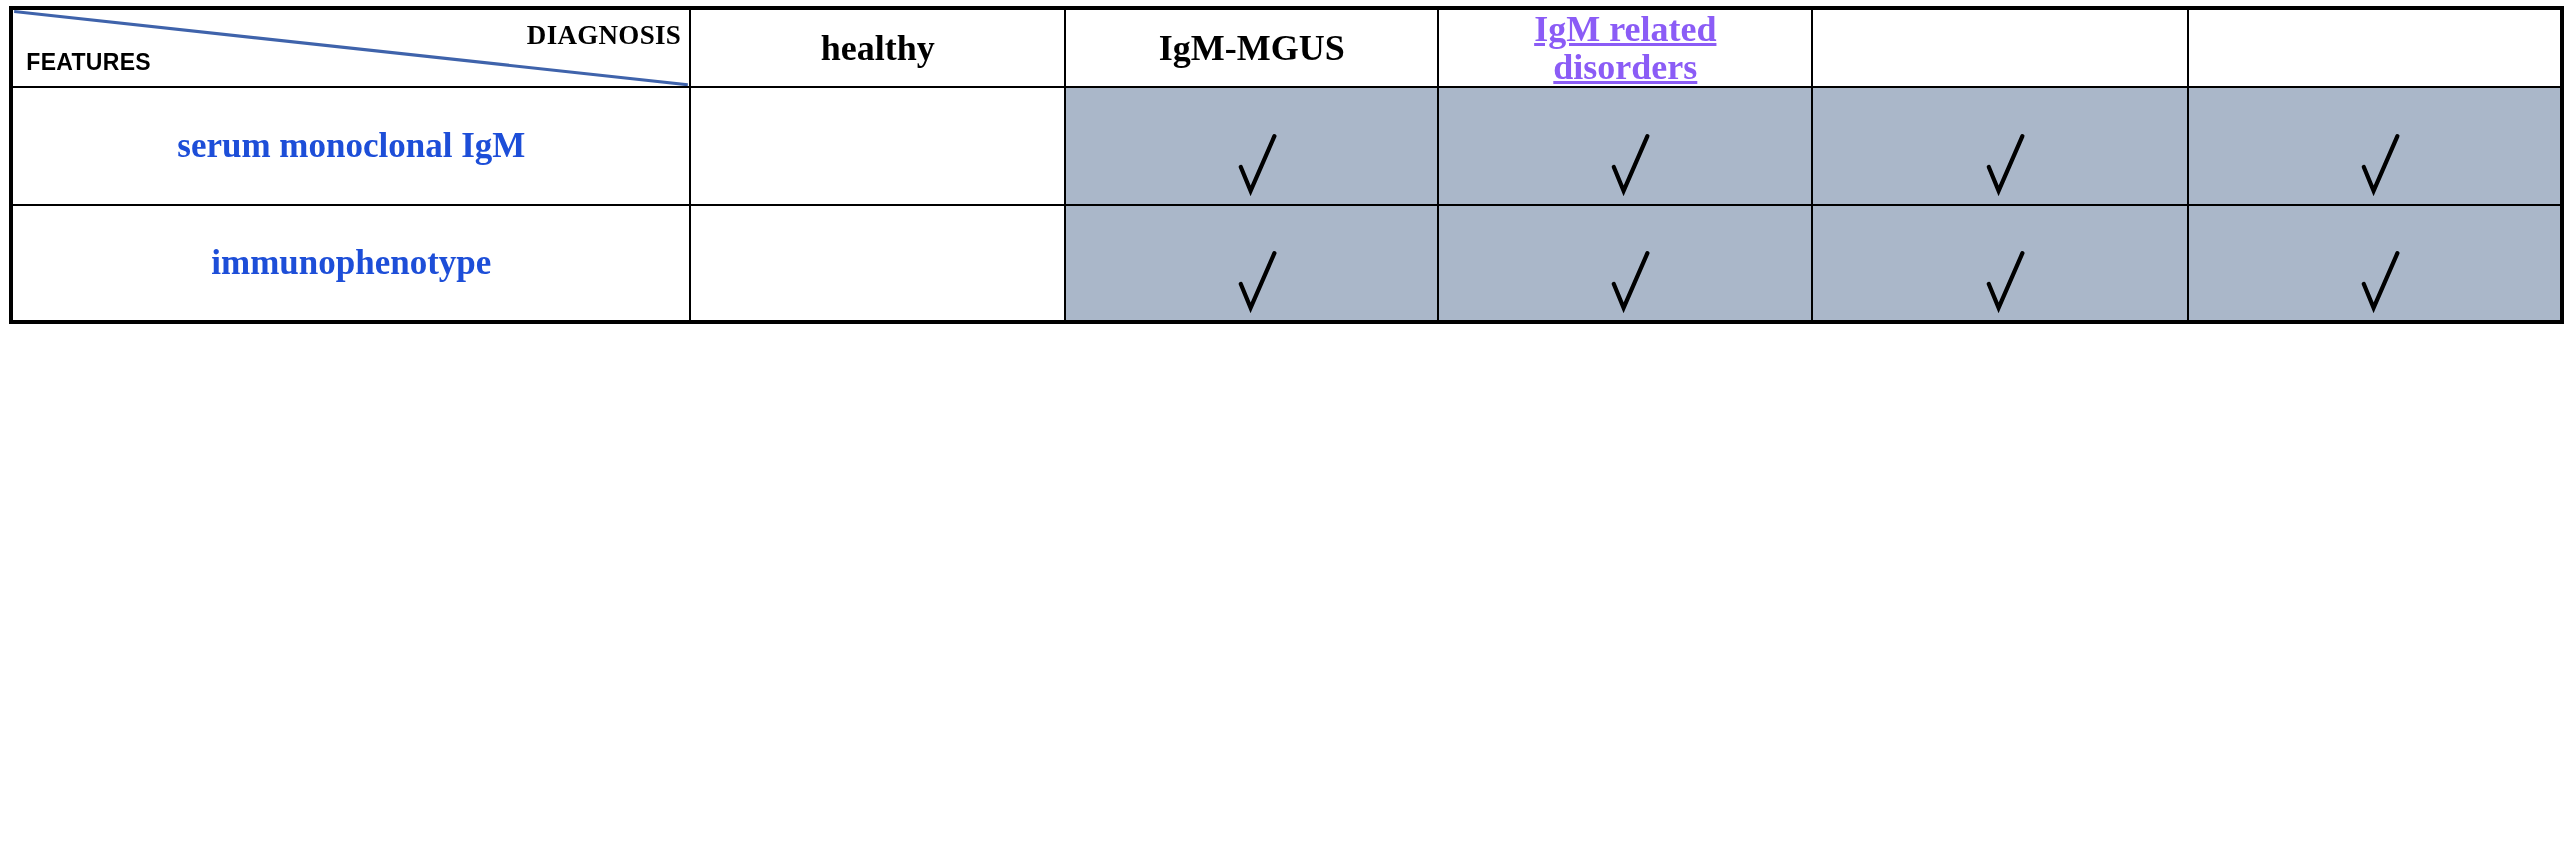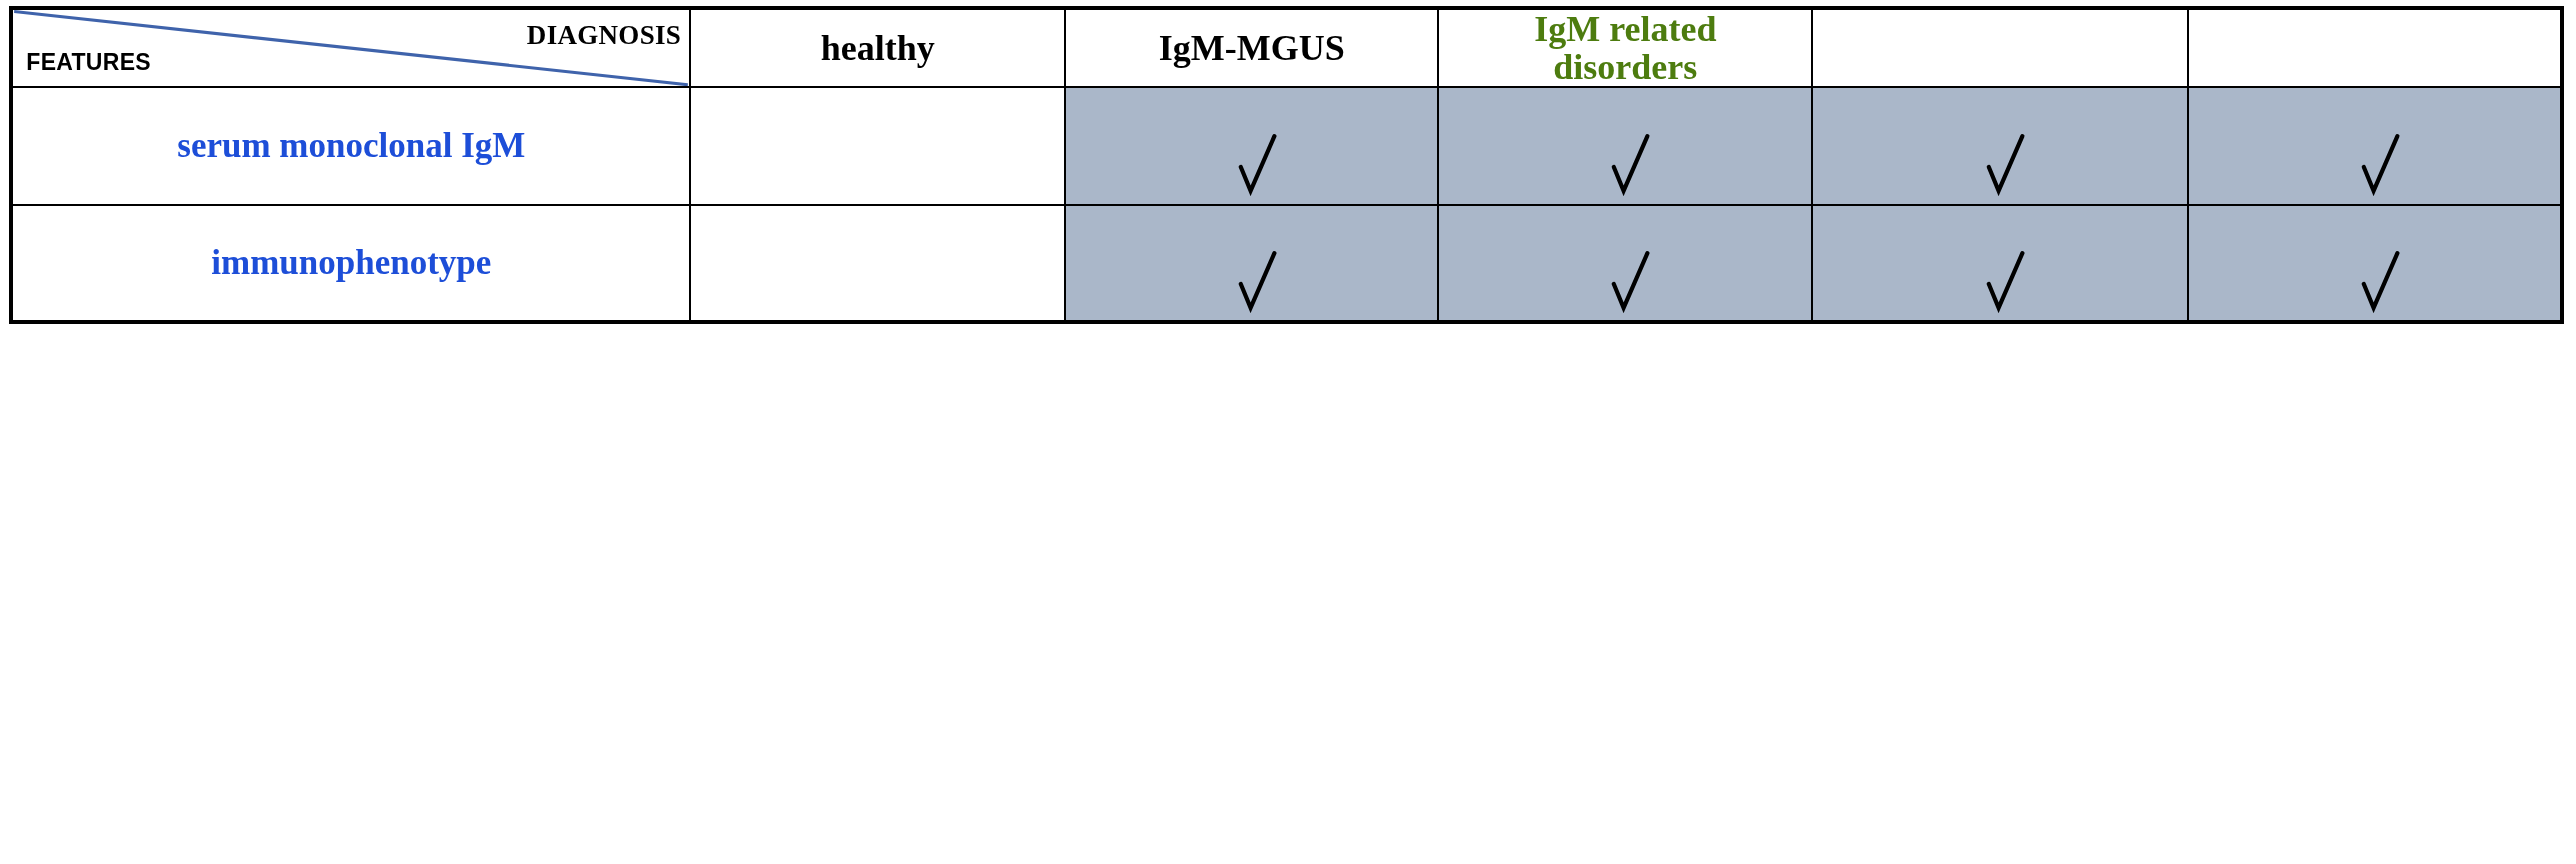--- a/index.html
+++ b/index.html
@@ -92,21 +92,22 @@
     color: #000000;
   }
   td.hdr-healthy {
     background: linear-gradient(to right, #fbfcfe 0%, #f4f7fb 30%, #dfe6f1 100%);
   }
   td.hdr-mgus {
     background: linear-gradient(to right, #c6d2e6 0%, #b8c6df 55%, #a9bada 100%);
   }
   td.hdr-related {
     background: linear-gradient(to right, #7e93bd 0%, #6e86b4 55%, #5d77a9 100%);
-    color: #4d7c0f;
+    color: #8b5cf6;
+    text-decoration: underline;
   }
   td.hdr-awm {
     background: linear-gradient(to right, #32477a 0%, #253962 40%, #20335a 100%);
     color: #ffffff;
   }
   td.hdr-wm {
     background: #22355c;
     color: #ffffff;
   }
 

